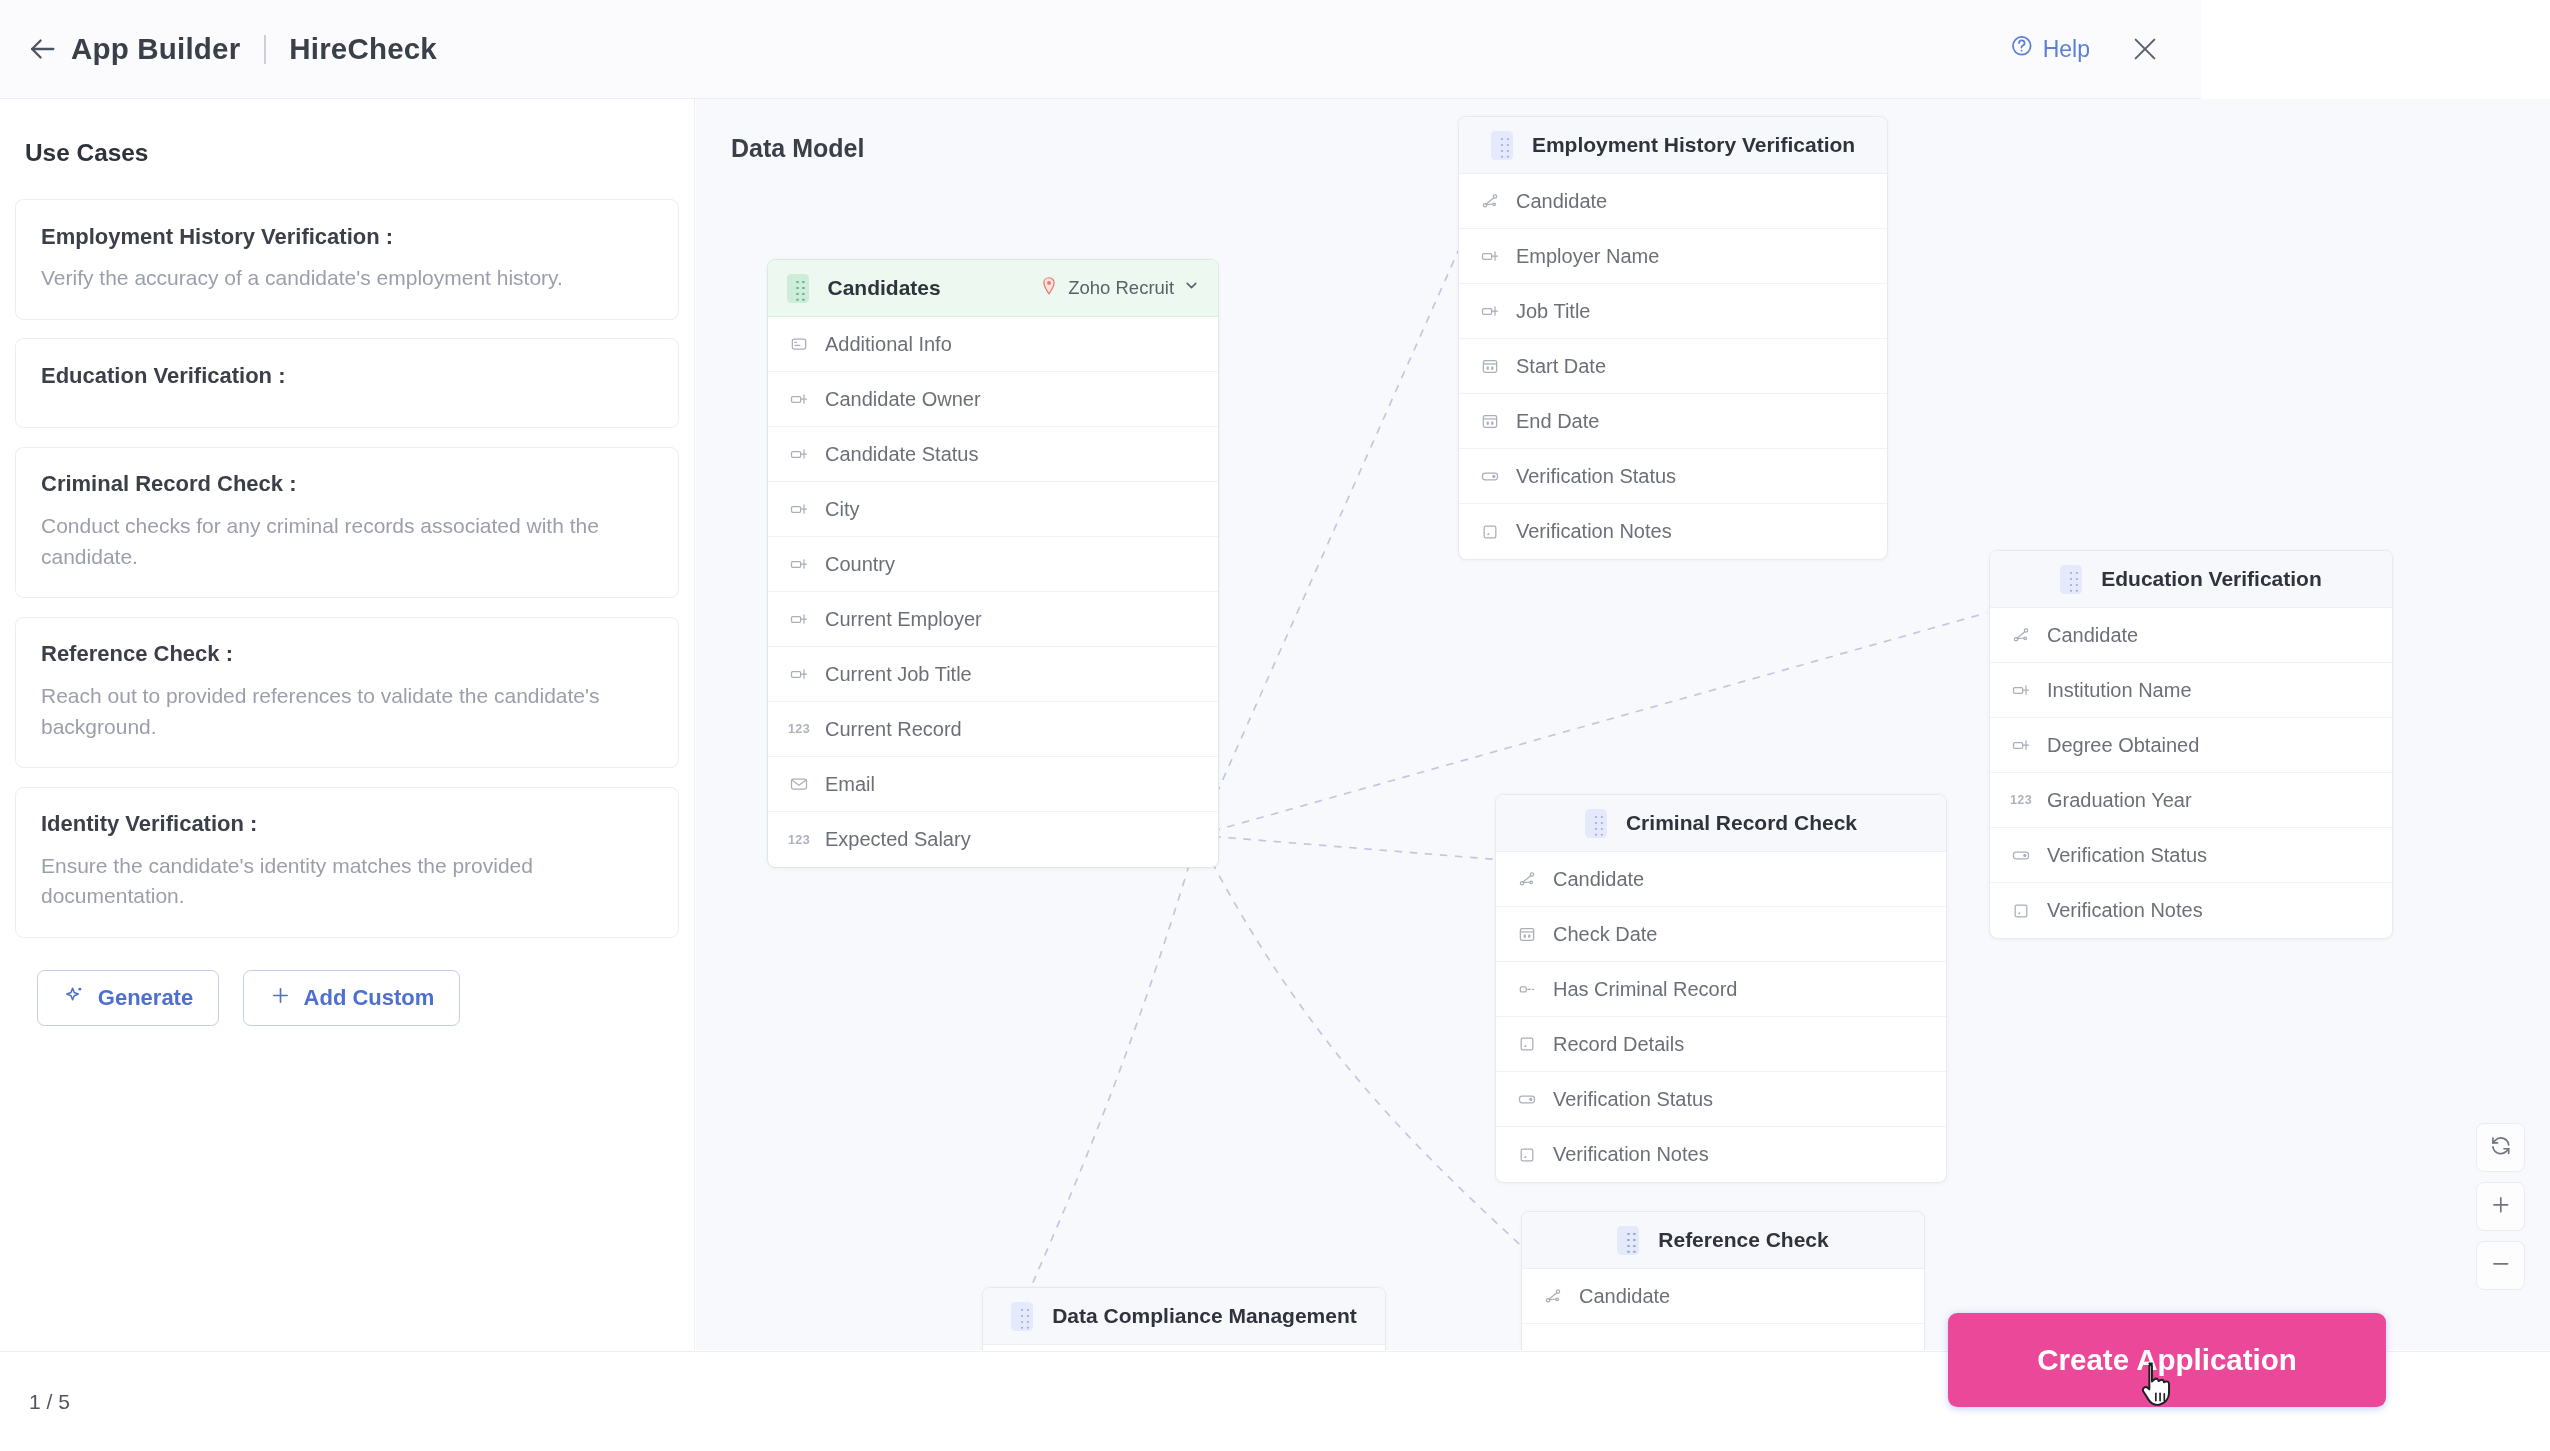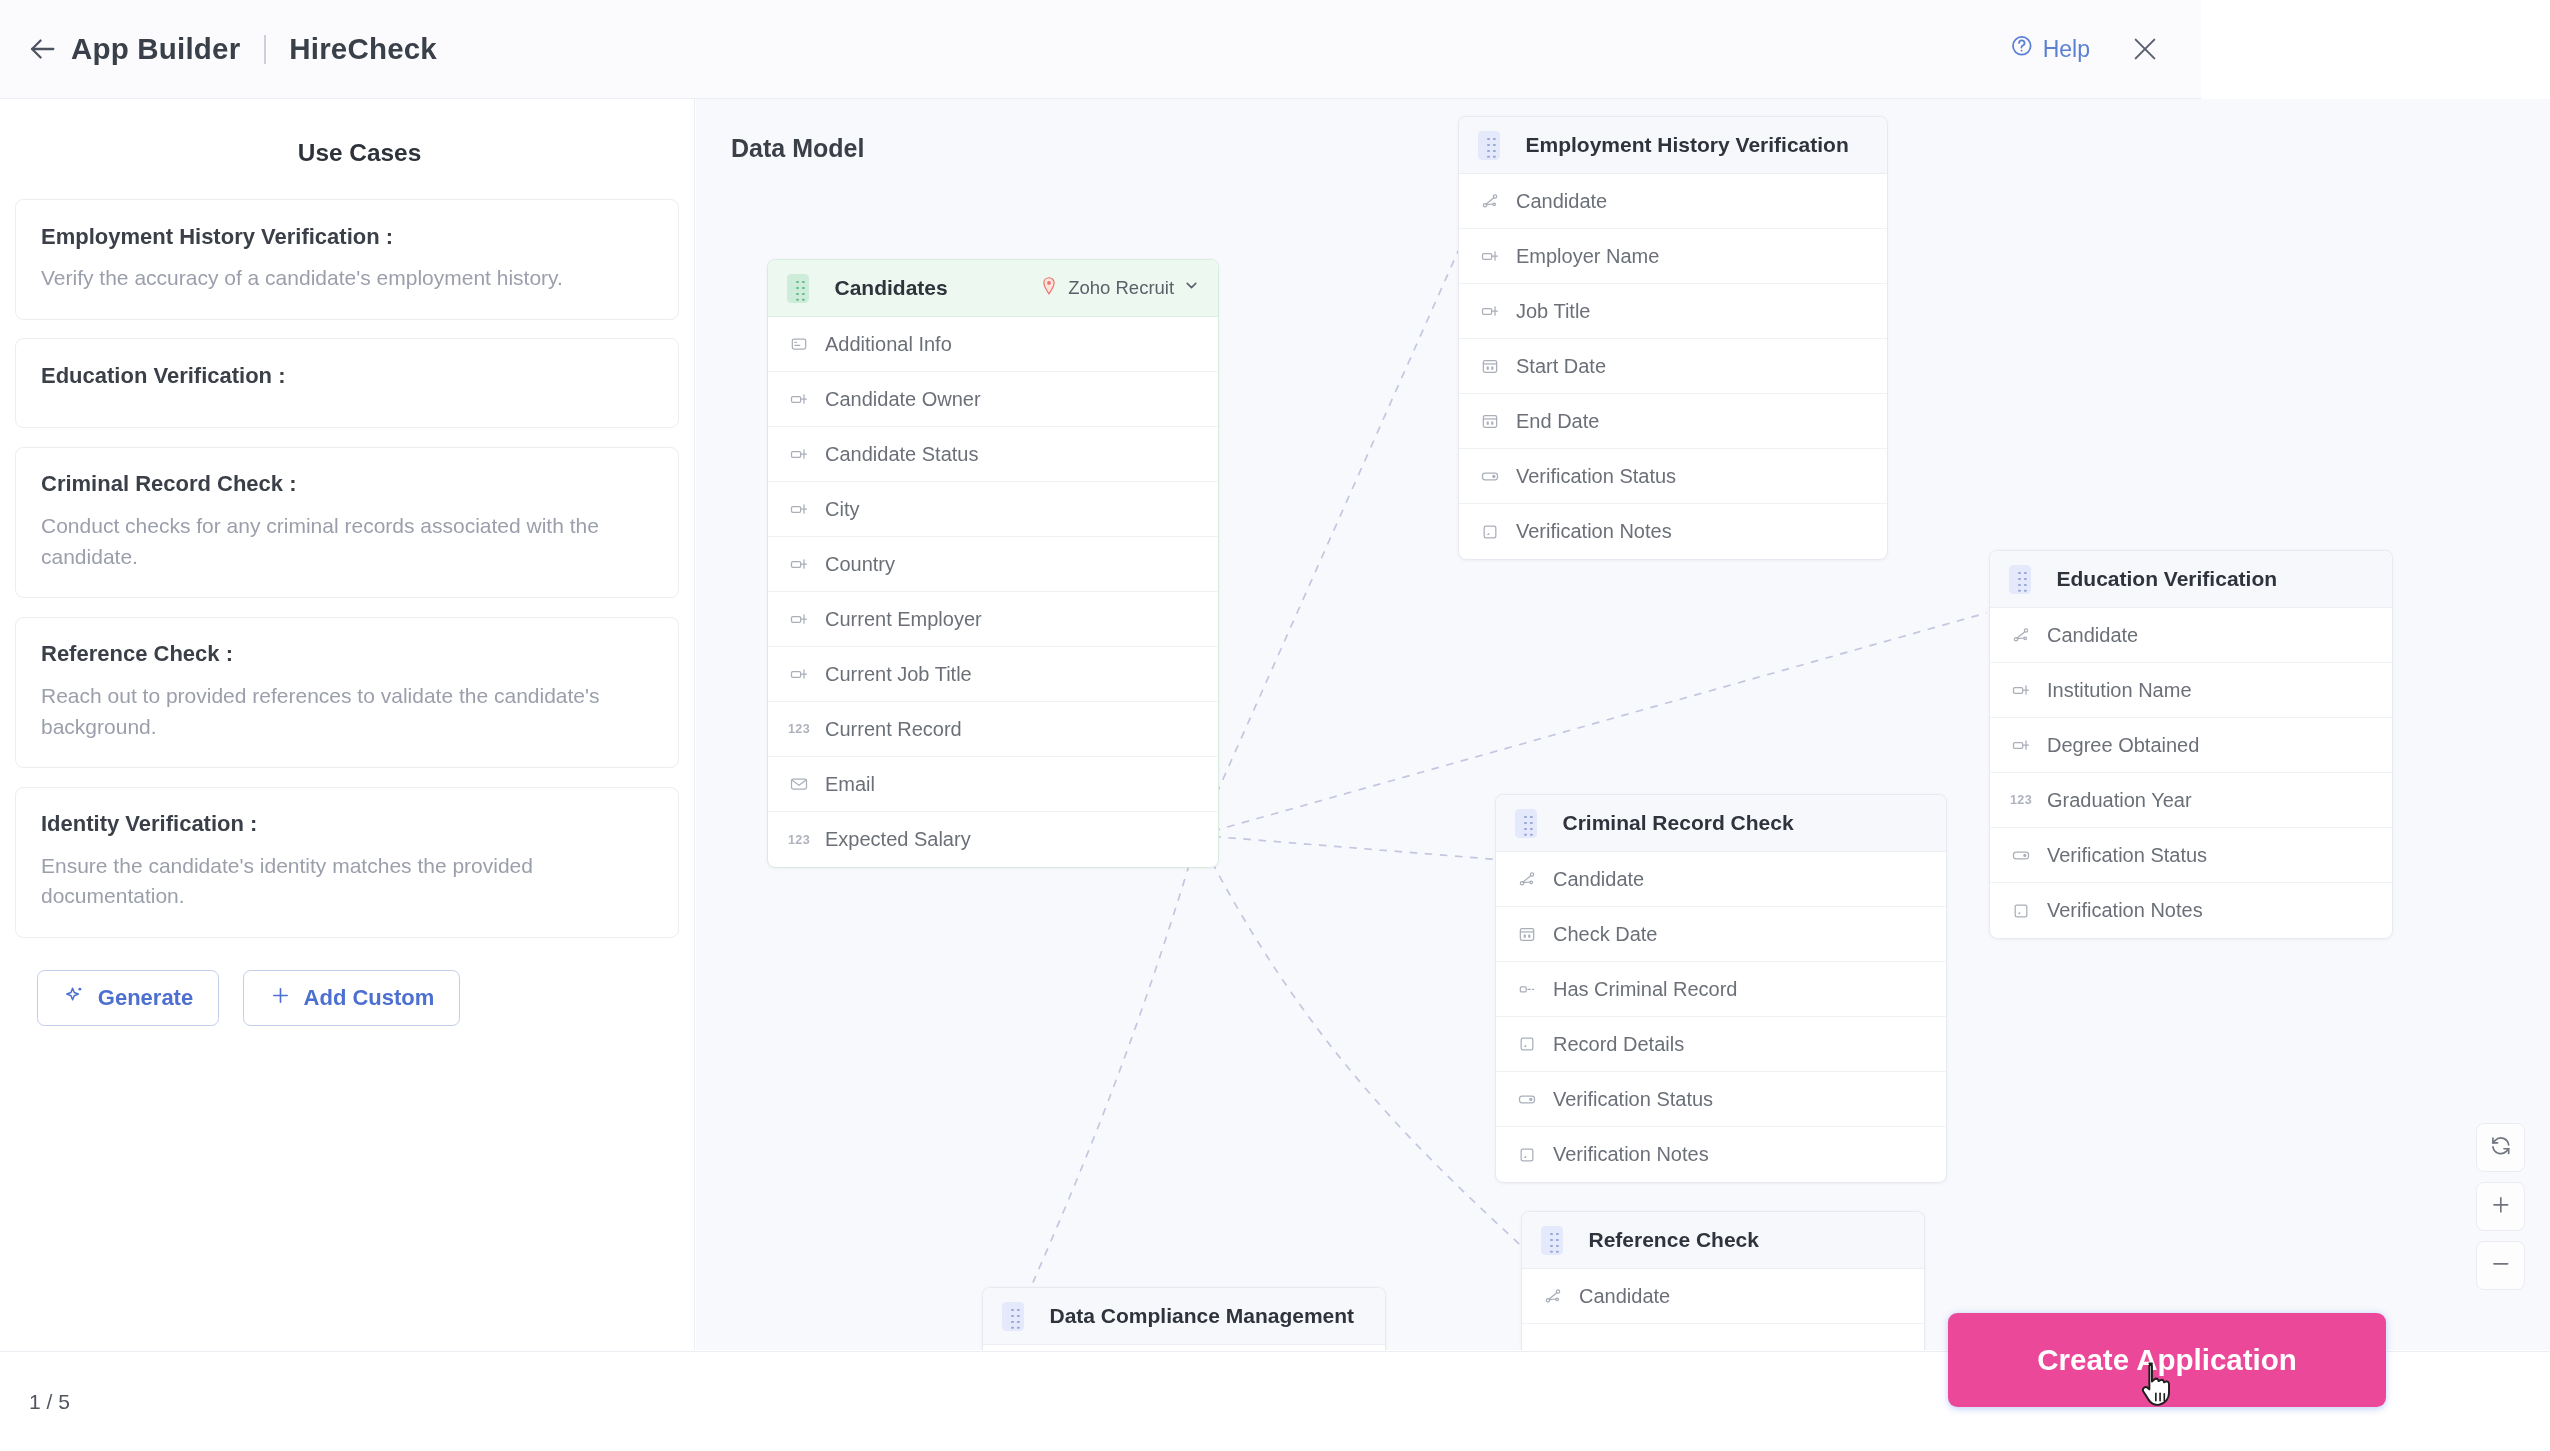--- a/index.html
+++ b/index.html
@@ -41,21 +41,21 @@
     color: #5a6070; cursor: pointer;
   }
 
   
   #sidebar {
     position: absolute; left: 0; top: 99px; width: 695px; height: 1251px;
     background: #ffffff; border-right: 0.8px solid #eceef3;
     overflow: hidden;
   }
   #usecases-title {
-    margin: 40px 0 0 25px; font-size: 24.4px; font-weight: 700; color: #2d323b; text-align: center;
+    margin: 40px 0 0 25px; font-size: 24.4px; font-weight: 700; color: #2d323b;
   }
   #usecase-list { margin: 32px 15px 0 15px; }
   .usecase-card {
     border: 0.8px solid #ededf1; border-radius: 8.4px;
     padding: 23.6px 25px 25px 25px; margin-bottom: 18.5px; background: #fff;
     cursor: pointer;
   }
   .uc-title { font-size: 22px; font-weight: 700; color: #3b3f48; margin-bottom: 13.5px; }
   .uc-desc { font-size: 21px; line-height: 1.46; color: #9b9fab; }
 
@@ -87,24 +87,25 @@
   }
   #edges { position: absolute; left: 0; top: 0; width: 1854px; height: 1251px; }
 
   
   .entity {
     position: absolute; background: #ffffff; border-radius: 8.4px;
     border: 0.8px solid #e7e9f0;
     box-shadow: 0 0.8px 3.4px rgba(40,50,80,.05);
   }
   .entity-head {
-    display: flex; align-items: center; gap: 26px;
+    display: flex; align-items: center; gap: 19px;
     height: 57px; padding: 0 18.5px;
     background: #f7f8fc; border-bottom: 0.8px solid #eceef3;
     border-radius: 8.4px 8.4px 0 0;
+    justify-content: center;
   }
   .entity.green > .entity-head { background: #edf8f1; border-bottom: 0.8px solid #dcefe3; }
   .entity.green { border-color: #d6ecdf; }
   .grip {
     width: 22px; height: 29px; border-radius: 4.2px; background: #e4e9fb;
     display: flex; align-items: center; justify-content: center; flex: none;
   }
   .entity.green .grip { background: #cdecd9; }
   .grip i {
     display: block; width: 2.5px; height: 2.5px; border-radius: 50%; background: #9aa6d6;

